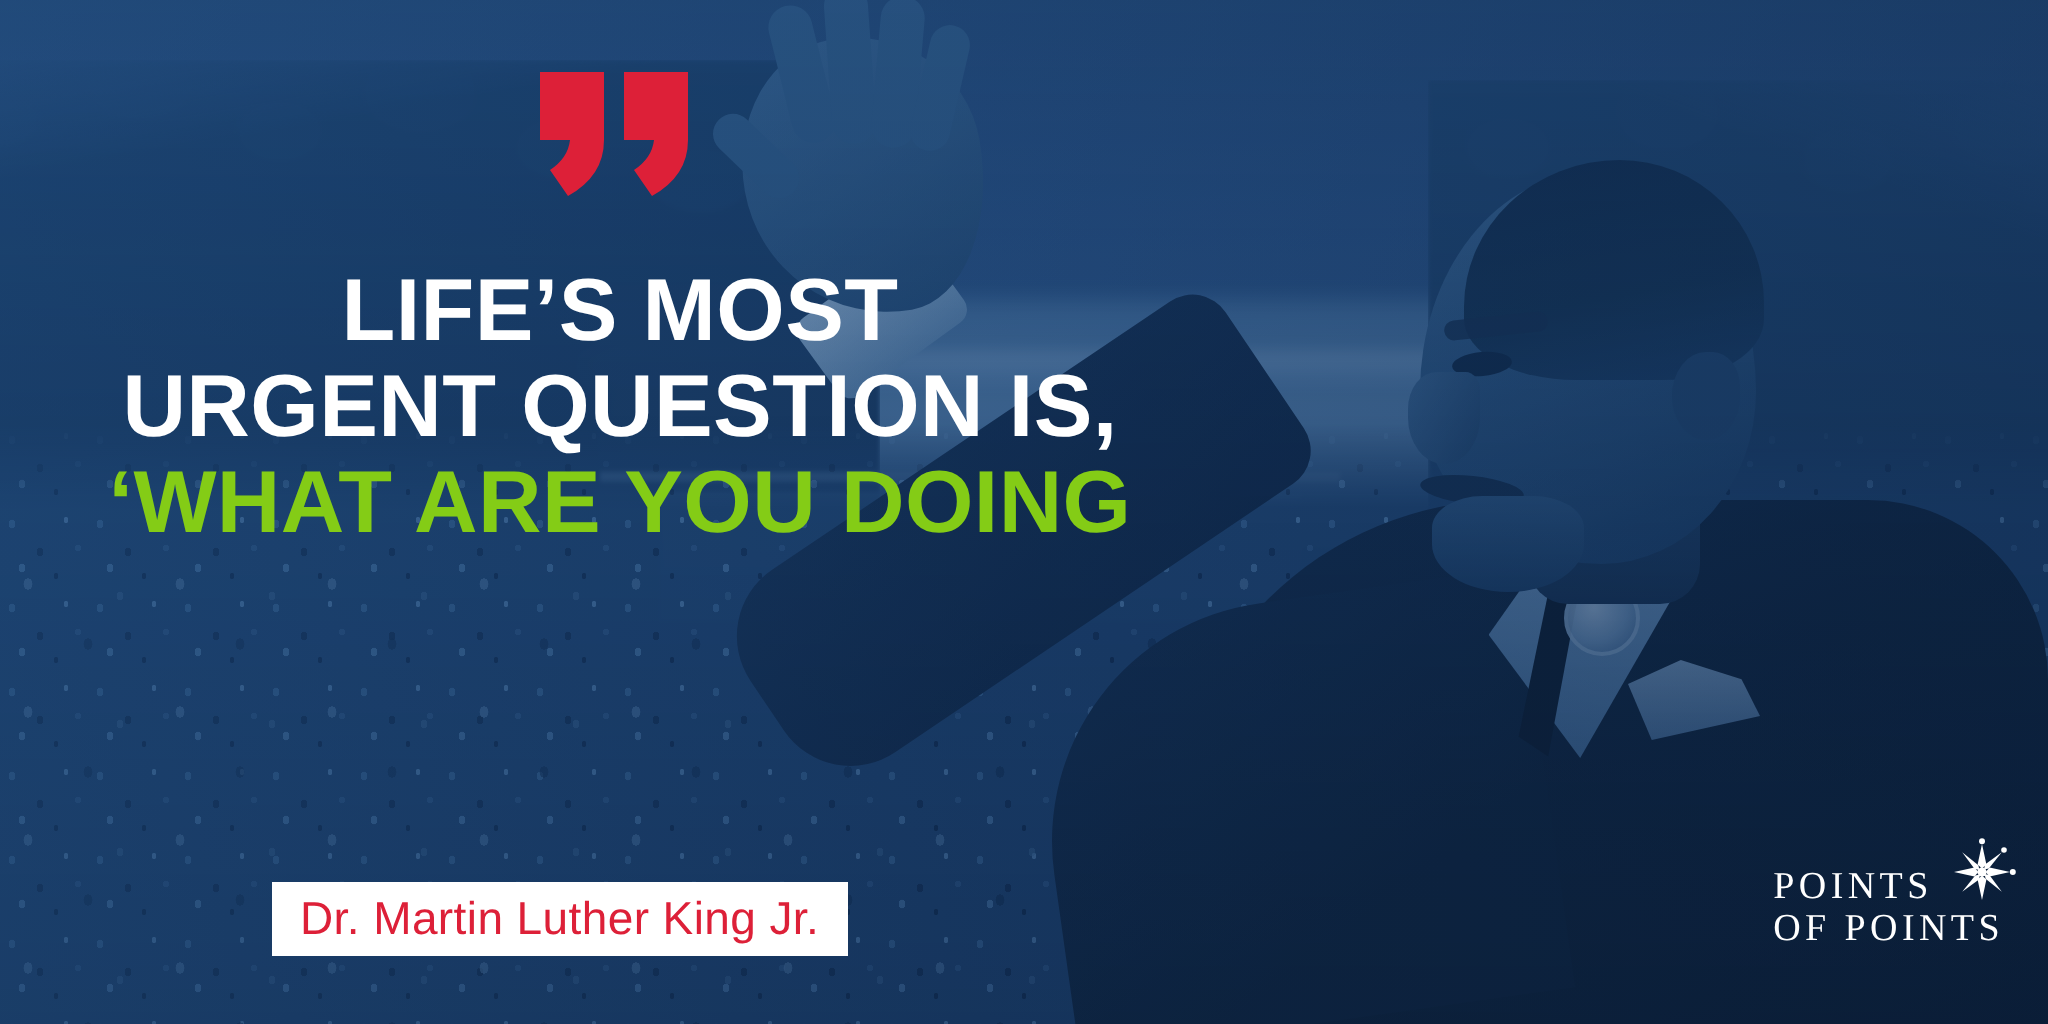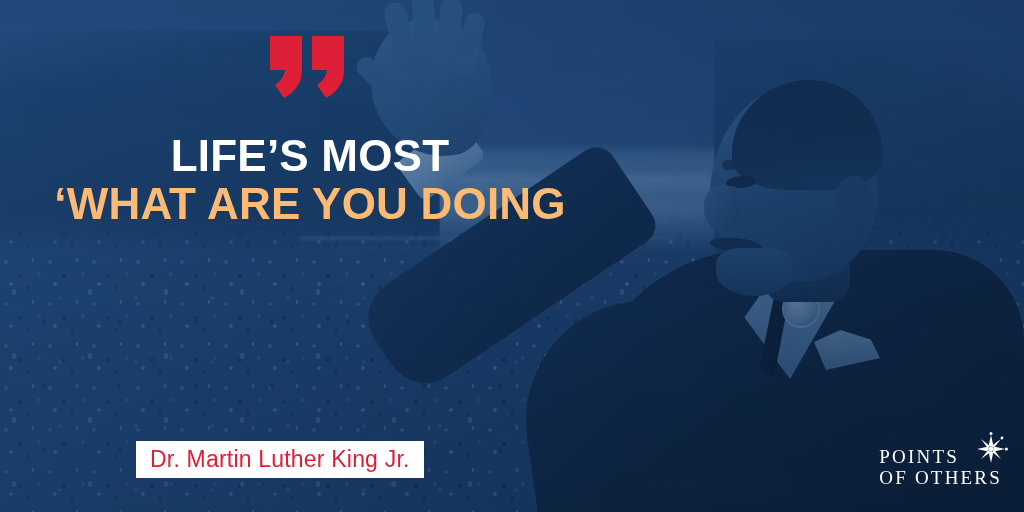--- a/index.html
+++ b/index.html
@@ -218,39 +218,39 @@
     position:absolute;left:0;top:132px;width:620px;
     text-align:center;
     font-weight:700;
     font-size:44px;
     line-height:48px;
     letter-spacing:.2px;
     text-transform:uppercase;
   }
   .q-line{display:block;white-space:nowrap;}
   .q-white{color:#ffffff;}
-  .q-blue{color:#fdba74;}
+  .q-blue{color:#84cc16;}
 
   .attribution{
     position:absolute;left:136px;top:441px;
     height:37px;
     background:#ffffff;
     display:flex;align-items:center;
     padding:0 14px;
   }
   .attribution span{
     color:#dd2038;
     font-size:23px;
     font-weight:400;
     letter-spacing:.2px;
     white-space:nowrap;
   }
 
   .logo{
-    position:absolute;right:22px;bottom:24px;
+    position:absolute;right:22px;bottom:37px;
     display:flex;align-items:center;
   }
   .logo-words{
     color:#ffffff;
     font-family:"Liberation Serif", serif;
     font-size:19px;
     line-height:21px;
     letter-spacing:2.2px;
     text-align:left;
   }
@@ -309,31 +309,32 @@
 
     <div class="quote-mark">
       <svg viewBox="0 0 80 62" xmlns="http://www.w3.org/2000/svg" aria-hidden="true">
         <path d="M0 0 h32 v34 q0 18 -18 28 l-9 -13 q9 -6 10 -15 h-15 z" fill="#dd2038"></path>
         <path d="M42 0 h32 v34 q0 18 -18 28 l-9 -13 q9 -6 10 -15 h-15 z" fill="#dd2038"></path>
       </svg>
     </div>
 
     <div class="quote">
       <span class="q-line q-white">LIFE’S MOST</span>
+      <span class="q-line q-white">URGENT QUESTION IS,</span>
       <span class="q-line q-blue">‘WHAT ARE YOU DOING</span>
     </div>
 
     <div class="attribution">
       <span>Dr. Martin Luther King Jr.</span>
     </div>
 
     <div class="logo">
       <div class="logo-words">
         <div>POINTS</div>
-        <div>OF OTHERS</div>
+        <div>OF POINTS</div>
       </div>
       <div class="logo-star">
         <svg viewBox="0 0 34 34" xmlns="http://www.w3.org/2000/svg" aria-hidden="true">
           <g fill="#ffffff">
             <path d="M17 3 l2.2 10.2 -2.2 2 -2.2 -2 z"></path>
             <path d="M17 31 l2.2 -10.2 -2.2 -2 -2.2 2 z"></path>
             <path d="M3 17 l10.2 2.2 2 -2.2 -2 -2.2 z"></path>
             <path d="M31 17 l-10.2 2.2 -2 -2.2 2 -2.2 z"></path>
             <path d="M7.1 7.1 l8.1 6.5 .5 2.4 -2.4 -.5 z"></path>
             <path d="M26.9 26.9 l-8.1 -6.5 -.5 -2.4 2.4 .5 z"></path>

